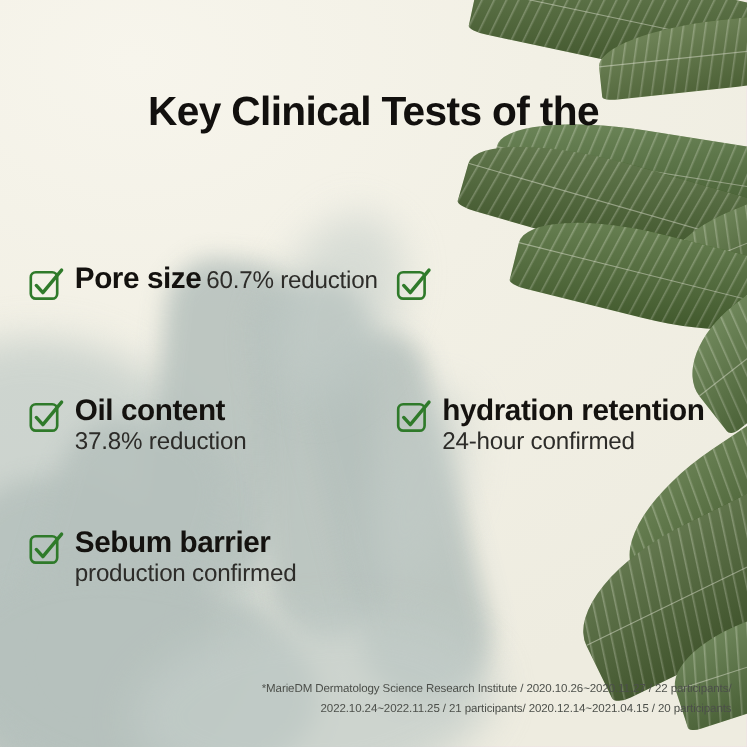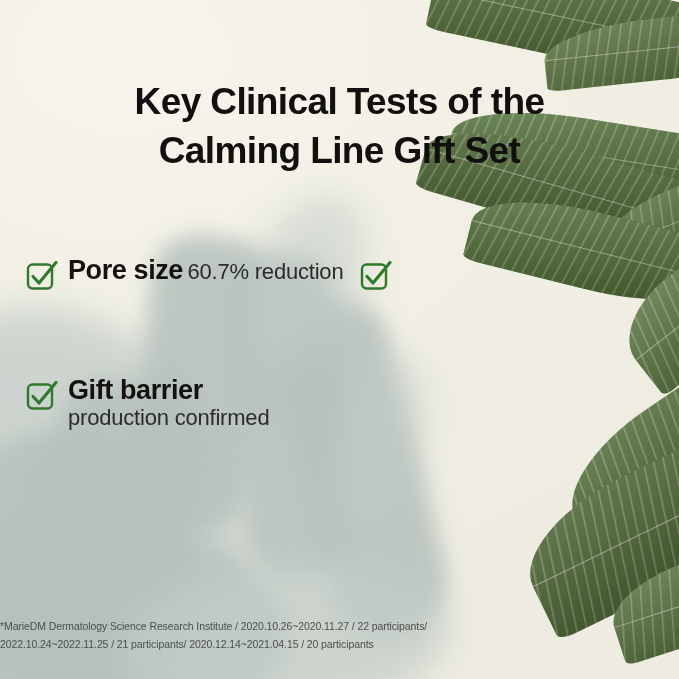--- a/index.html
+++ b/index.html
@@ -108,21 +108,20 @@
   .title .line { display: block; white-space: nowrap; }
 
   .grid {
     position: absolute;
     left: 26px;
     right: 8px;
     top: 238px;
     display: grid;
     grid-template-columns: 334px 1fr;
     grid-auto-rows: 120px;
-    margin-top: 17px;
   }
 
   .item {
     display: flex;
     align-items: flex-start;
     gap: 11px;
   }
 
   .check-icon {
     flex: 0 0 auto;
@@ -152,21 +151,21 @@
     color: #2d2c29;
     letter-spacing: -0.2px;
     white-space: nowrap;
   }
 
   .footnote {
     position: absolute;
     left: 0;
     right: 14px;
     bottom: 26px;
-    text-align: left;
+    text-align: right;
     font-size: 10.5px;
     line-height: 1.65;
     color: #4c4f4a;
     letter-spacing: -0.1px;
   }
   .footnote .fline { display: block; white-space: nowrap; }
 </style>
 </head>
 <body>
 
@@ -260,21 +259,20 @@
       <div class="veins"></div>
         <div class="vein-mid"></div>
         <div class="shade"></div>
     </div>
   </div>
 
   <div id="content">
 
     <h1 class="title">
       <span class="line">Key Clinical Tests of the</span>
-      <span class="line">Calming Line Gift Set</span>
     </h1>
 
     <div class="grid">
 
       <div class="item">
         <span class="check-icon">
           <svg width="31" height="31" viewBox="0 0 31 31">
             <rect x="2" y="4.5" width="24" height="24" rx="4.5" ry="4.5" fill="none" stroke="#2f7a2a" stroke-width="2.4"></rect>
             <path d="M7 16.5 L13 23 L30 2.5" fill="none" stroke="#2f7a2a" stroke-width="3.1" stroke-linecap="round" stroke-linejoin="round"></path>
           </svg>
@@ -287,32 +285,56 @@
 
       <div class="item">
         <span class="check-icon">
           <svg width="31" height="31" viewBox="0 0 31 31">
             <rect x="2" y="4.5" width="24" height="24" rx="4.5" ry="4.5" fill="none" stroke="#2f7a2a" stroke-width="2.4"></rect>
             <path d="M7 16.5 L13 23 L30 2.5" fill="none" stroke="#2f7a2a" stroke-width="3.1" stroke-linecap="round" stroke-linejoin="round"></path>
           </svg>
         </span>
       </div>
 
-
-
-
       <div class="item">
         <span class="check-icon">
           <svg width="31" height="31" viewBox="0 0 31 31">
             <rect x="2" y="4.5" width="24" height="24" rx="4.5" ry="4.5" fill="none" stroke="#2f7a2a" stroke-width="2.4"></rect>
             <path d="M7 16.5 L13 23 L30 2.5" fill="none" stroke="#2f7a2a" stroke-width="3.1" stroke-linecap="round" stroke-linejoin="round"></path>
           </svg>
         </span>
         <span class="item-text">
-          <span class="item-title">Gift barrier</span>
+          <span class="item-title">Oil content</span>
+          <span class="item-sub">37.8% reduction</span>
+        </span>
+      </div>
+
+
+      <div class="item">
+        <span class="check-icon">
+          <svg width="31" height="31" viewBox="0 0 31 31">
+            <rect x="2" y="4.5" width="24" height="24" rx="4.5" ry="4.5" fill="none" stroke="#2f7a2a" stroke-width="2.4"></rect>
+            <path d="M7 16.5 L13 23 L30 2.5" fill="none" stroke="#2f7a2a" stroke-width="3.1" stroke-linecap="round" stroke-linejoin="round"></path>
+          </svg>
+        </span>
+        <span class="item-text">
+          <span class="item-title">hydration retention</span>
+          <span class="item-sub">24-hour confirmed</span>
+        </span>
+      </div>
+
+      <div class="item">
+        <span class="check-icon">
+          <svg width="31" height="31" viewBox="0 0 31 31">
+            <rect x="2" y="4.5" width="24" height="24" rx="4.5" ry="4.5" fill="none" stroke="#2f7a2a" stroke-width="2.4"></rect>
+            <path d="M7 16.5 L13 23 L30 2.5" fill="none" stroke="#2f7a2a" stroke-width="3.1" stroke-linecap="round" stroke-linejoin="round"></path>
+          </svg>
+        </span>
+        <span class="item-text">
+          <span class="item-title">Sebum barrier</span>
           <span class="item-sub">production confirmed</span>
         </span>
       </div>
 
     </div>
 
     <div class="footnote">
       <span class="fline">*MarieDM Dermatology Science Research Institute / 2020.10.26~2020.11.27 / 22 participants/</span>
       <span class="fline">2022.10.24~2022.11.25 / 21 participants/ 2020.12.14~2021.04.15 / 20 participants</span>
     </div>

